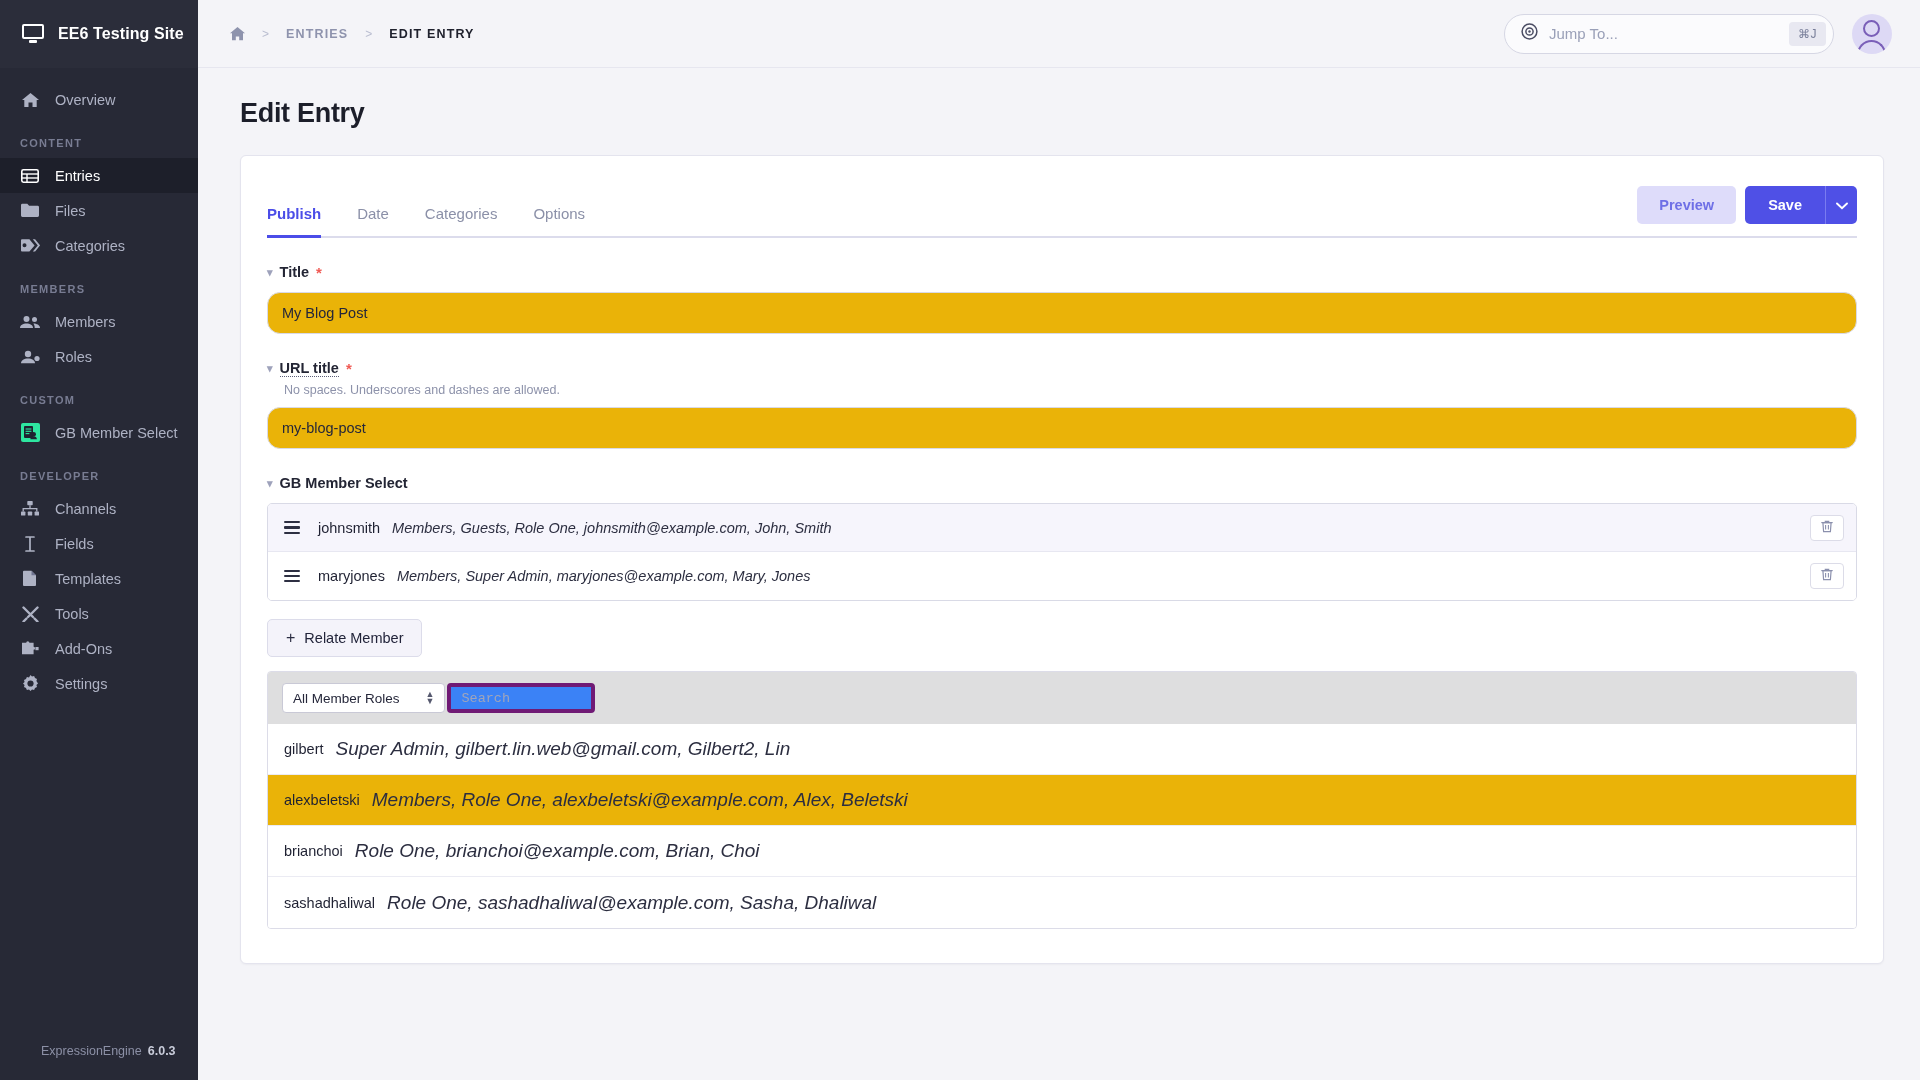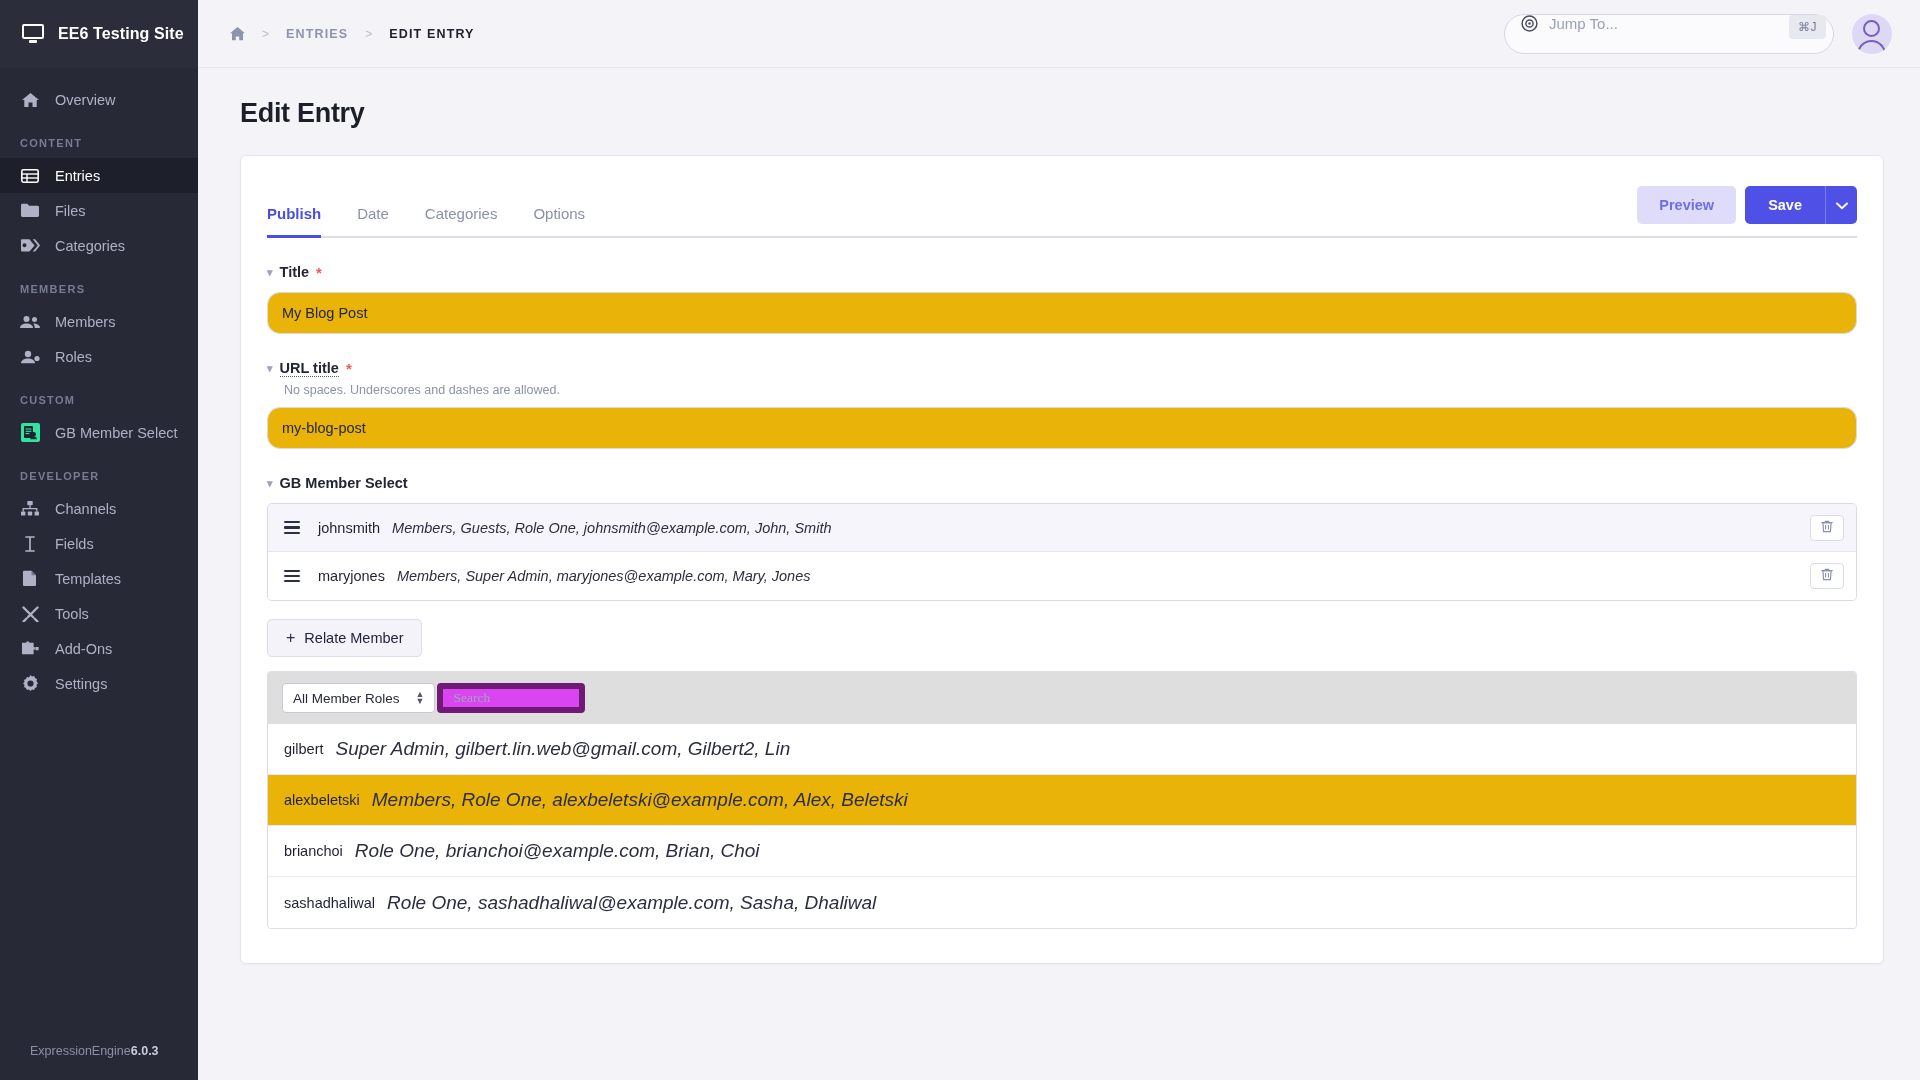--- a/index.html
+++ b/index.html
@@ -39,21 +39,21 @@
     padding-left: 20px; gap: 15px;
     color: #aeb2c4; font-size: 14.5px; cursor: pointer;
   }
   .nav-item.active { background: #1d1f2a; color: #ffffff; }
   .nav-item .nav-ico { width: 20px; flex: 0 0 20px; display:flex; align-items:center; justify-content:center; }
   .nav-ico svg { display:block; }
 
   .sidebar-footer {
     height: 58px; flex: 0 0 58px;
     display: flex; align-items: center;
-    padding-left: 30px; 
+    padding-left: 41px; gap: 6px;
     color: #8c90a6; font-size: 12.5px;
   }
   .sidebar-footer .ver { color: #c9ccda; font-weight: 700; }
 
   
   .main { flex: 1 1 auto; display: flex; flex-direction: column; background: #f4f4f8; min-width:0; }
   .topbar {
     height: 68px; flex: 0 0 68px;
     display: flex; align-items: center; justify-content: space-between;
     padding: 0 28px 0 32px;
@@ -66,21 +66,21 @@
     text-transform: uppercase; color: #8e93ad; cursor: pointer;
   }
   .crumb.current { color: #20222e; cursor: default; }
   .crumb-sep { color: #b9bdd0; font-size: 12px; }
   .home-ico { display:flex; align-items:center; cursor:pointer; }
 
   .top-right { display: flex; align-items: center; gap: 18px; }
   .jumpto {
     width: 330px; height: 40px; border: 1px solid #d6d7e4;
     border-radius: 20px; background: #fbfbfd;
-    display: flex; align-items: flex-start; padding: 0 7px 0 16px; gap: 11px;
+    display: flex; align-items: center; padding: 0 7px 0 16px; gap: 11px;
   }
   .jumpto .ph { flex: 1 1 auto; color: #9aa0b8; font-size: 15px; }
   .kbd {
     background: #e8e8f1; color: #787e99; font-size: 12px;
     border-radius: 4px; padding: 5px 9px; letter-spacing: .5px;
   }
   .avatar {
     width: 40px; height: 40px; border-radius: 50%;
     background: #ddd9f5; position: relative; overflow: hidden; cursor: pointer;
   }
@@ -167,28 +167,28 @@
     font-family: "Liberation Sans", sans-serif;
   }
   .relate-btn .plus { font-size: 16px; color: #2b2d42; line-height: 1; }
 
   .picker { margin-top: 14px; border: 1px solid #dcdce8; border-radius: 4px; overflow: hidden; }
   .picker-filters {
     background: #dededf; padding: 11px 14px; display: flex; gap: 2px; align-items: center;
   }
   .sel-roles {
     height: 30px; background: #fff; border: 1px solid #c9c9d6; border-radius: 4px;
-    display: flex; align-items: center; gap: 16px; padding: 0 10px;
+    display: flex; align-items: center; gap: 26px; padding: 0 10px;
     font-size: 13.5px; color: #25273a; cursor: pointer;
   }
   .stepper { display:flex; flex-direction:column; gap:2px; color:#55586e; line-height:.55; font-size:9px; }
   .srch {
-    height: 30px; width: 148px; background: #d946ef; border: 6px solid #701a75;
+    height: 30px; width: 148px; background: #3b82f6; border: 4px solid #701a75;
     border-radius: 4px; padding: 0 10px; font-size: 13.5px;
-    font-family: Liberation Serif, serif; color: #25273a;
+    font-family: Liberation Mono, monospace; color: #25273a;
   }
   .srch::placeholder { color: #a0a5bb; }
   .picker-list { background: #fff; }
   .pick-row {
     height: 51px; display: flex; align-items: center; padding: 0 16px;
     border-bottom: 1px solid #ebebf3; cursor: pointer;
   }
   .pick-row:last-child { border-bottom: none; }
   .pick-row.hl { background: #eab308; }
   .pick-user { font-size: 14.5px; color: #1f2132; margin-right: 12px; }

